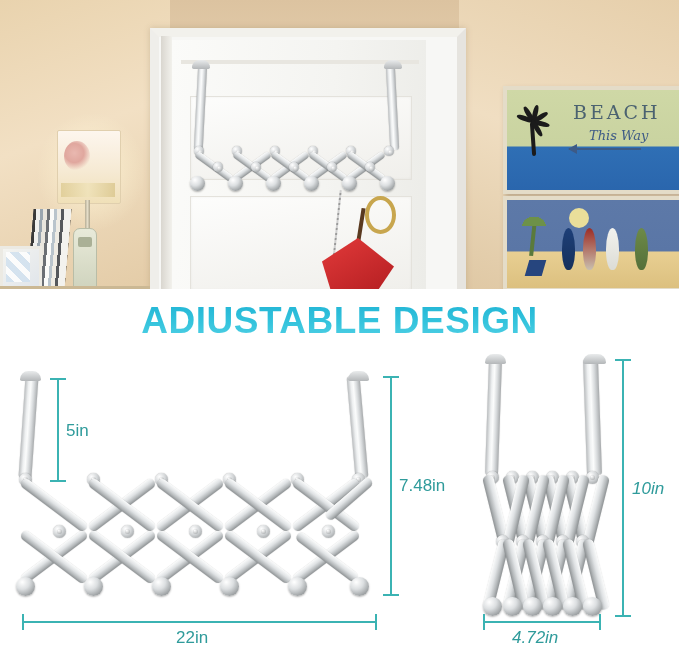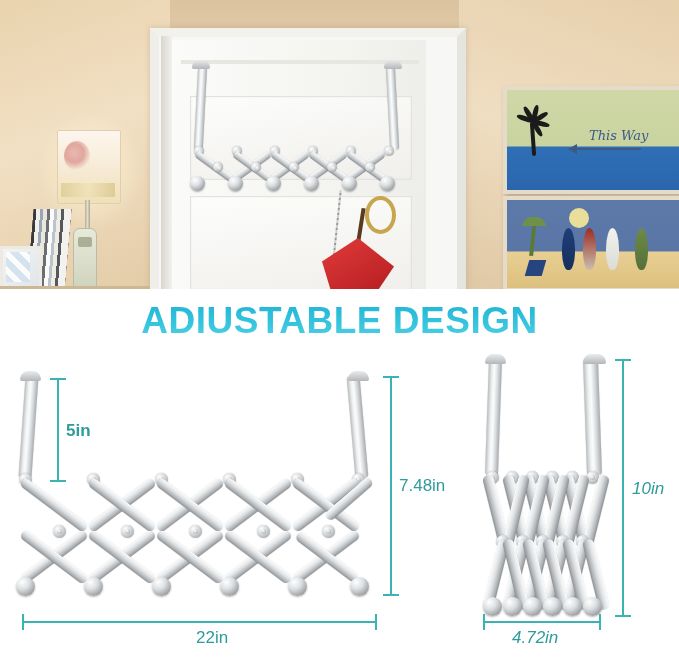--- a/index.html
+++ b/index.html
@@ -323,20 +323,21 @@
     <div class="art-beach">
       <div class="palm-trunk"></div>
       <div class="palm-leaves">
         <span style="transform:rotate(200deg)"></span>
         <span style="transform:rotate(240deg)"></span>
         <span style="transform:rotate(285deg)"></span>
         <span style="transform:rotate(330deg)"></span>
         <span style="transform:rotate(15deg)"></span>
         <span style="transform:rotate(60deg)"></span>
       </div>
+      <div class="sign-text">BEACH</div>
       <div class="sign-sub">This Way</div>
       <div class="arrow"></div>
     </div>
 
     <div class="art-surf">
       <div class="sun"></div>
       <div class="palm2"></div>
       <div class="palm2-top"></div>
       <div class="chair"></div>
       <div class="board b1"></div>
@@ -395,21 +396,21 @@
 
     <div style="position:absolute; left:0; top:0; width:400px; height:322px;">
 
       <div class="arm" style="left:22px; top:31px; width:13px; height:102px; transform:rotate(4deg);"></div>
       <div class="arm-hook" style="left:20px; top:26px; width:21px; height:10px;"></div>
 
       <div class="arm" style="left:351px; top:31px; width:13px; height:102px; transform:rotate(-5deg);"></div>
       <div class="arm-hook" style="left:348px; top:26px; width:21px; height:10px;"></div>
 
       <div class="dim-line-v" style="left:57px; top:33px; height:104px;"></div>
-      <div class="dim-label" style="left:66px; top:76px;font-weight:bold;">5in</div>
+      <div class="dim-label" style="left:66px; top:76px;">5in</div>
 
       <div class="dim-line-v" style="left:390px; top:31px; height:220px;"></div>
       <div class="dim-label" style="left:399px; top:131px;">7.48in</div>
 
       <div class="joint" style="left:19px;  top:128px;"></div>
       <div class="joint" style="left:87px;  top:128px;"></div>
       <div class="joint" style="left:155px; top:128px;"></div>
       <div class="joint" style="left:223px; top:128px;"></div>
       <div class="joint" style="left:291px; top:128px;"></div>
       <div class="joint" style="left:352px; top:128px;"></div>
@@ -443,21 +444,21 @@
       <div class="bar" style="left:290px; top:207px; width:74px; height:10px; transform:rotate(37deg);"></div>
 
       <div class="ball" style="left:16px;  top:232px;"></div>
       <div class="ball" style="left:84px;  top:232px;"></div>
       <div class="ball" style="left:152px; top:232px;"></div>
       <div class="ball" style="left:220px; top:232px;"></div>
       <div class="ball" style="left:288px; top:232px;"></div>
       <div class="ball" style="left:350px; top:232px;"></div>
 
       <div class="dim-line-h" style="left:22px; top:276px; width:355px;"></div>
-      <div class="dim-label" style="left:176px; top:283px;margin-left:20px;">22in</div>
+      <div class="dim-label" style="left:176px; top:283px;">22in</div>
     </div>
 
     <div style="position:absolute; left:455px; top:0; width:224px; height:322px;font-style:italic;">
 
       <div class="arm" style="left:32px; top:14px; width:13px; height:116px; transform:rotate(2deg);"></div>
       <div class="arm-hook" style="left:30px; top:9px; width:21px; height:10px;"></div>
 
       <div class="arm" style="left:130px; top:14px; width:15px; height:116px; transform:rotate(-2deg);"></div>
       <div class="arm-hook" style="left:128px; top:9px; width:23px; height:10px;"></div>
 

